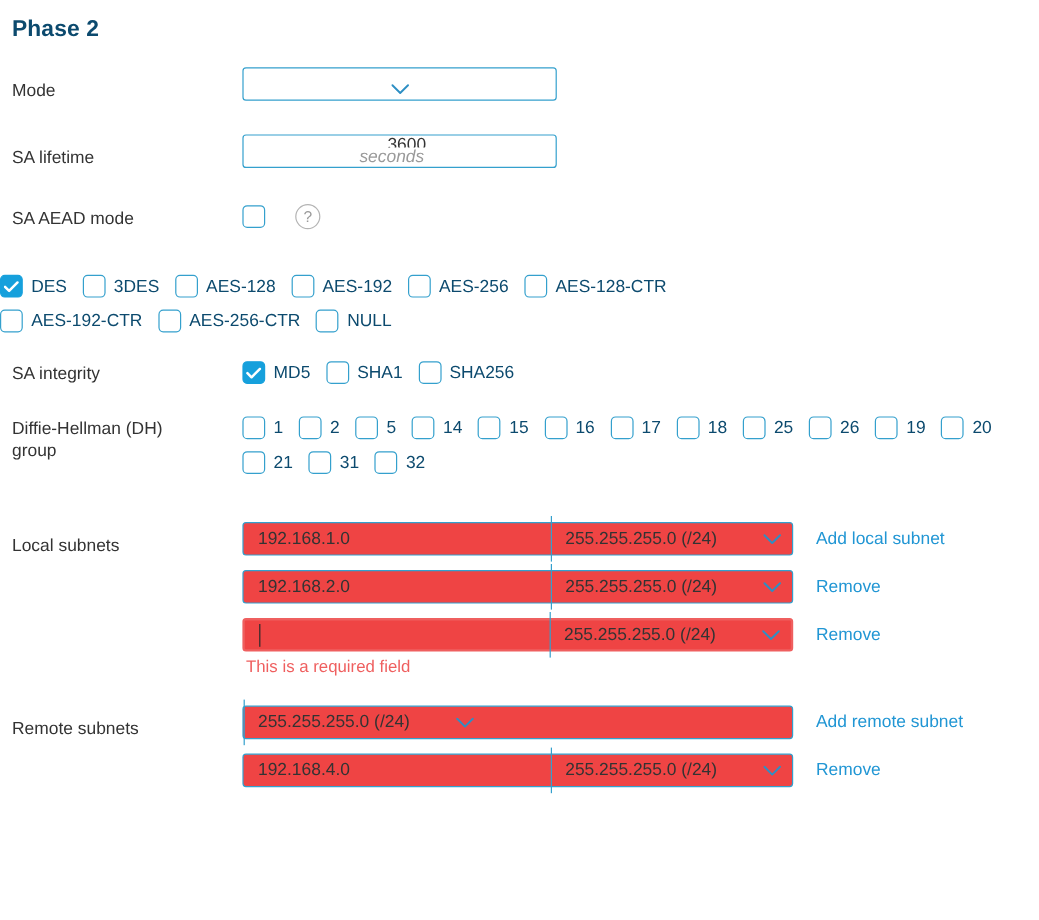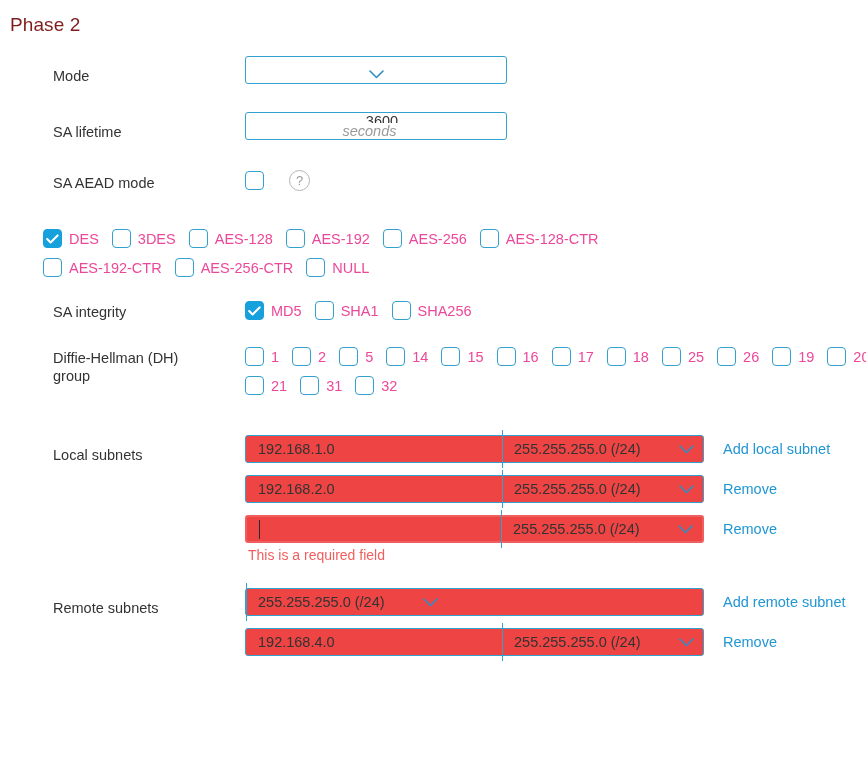--- a/index.html
+++ b/index.html
@@ -14,26 +14,26 @@
     color: #2b2b2b;
     -webkit-font-smoothing: antialiased;
   }
 
   .page { position: relative; width: 866px; height: 767px; padding: 0; }
 
   .heading {
     position: absolute;
     left: 10px; top: 14px;
     font-size: 19px;
-    font-weight: 400;
-    color: #7f1d1d;
+    font-weight: 700;
+    color: #0c4a6e;
     letter-spacing: 0.1px;
   }
 
-  .form { position: absolute; left: 0; top: 56px; width: 866px; padding-left: 43px; }
+  .form { position: absolute; left: 0; top: 56px; width: 866px; }
 
   .row {
     display: flex;
     align-items: flex-start;
     width: 866px;
   }
 
   .label {
     width: 202px;
     flex: 0 0 202px;
@@ -105,21 +105,21 @@
   }
   .box.checked {
     background: #16a0dc;
     border-color: #16a0dc;
   }
   .box svg { display: none; }
   .box.checked svg { display: block; }
   .cbtext {
     margin-left: 7px;
     font-size: 14.5px;
-    color: #ec4899;
+    color: #0c4a6e;
     white-space: nowrap;
   }
 
   .help {
     width: 21px; height: 21px;
     border: 1.4px solid #b4b4b4;
     border-radius: 50%;
     display: inline-flex;
     align-items: center;
     justify-content: center;

